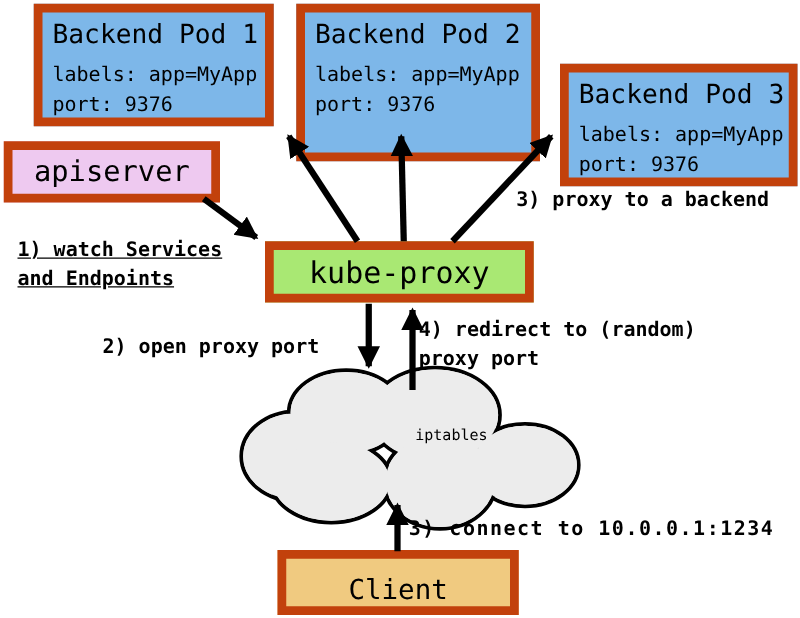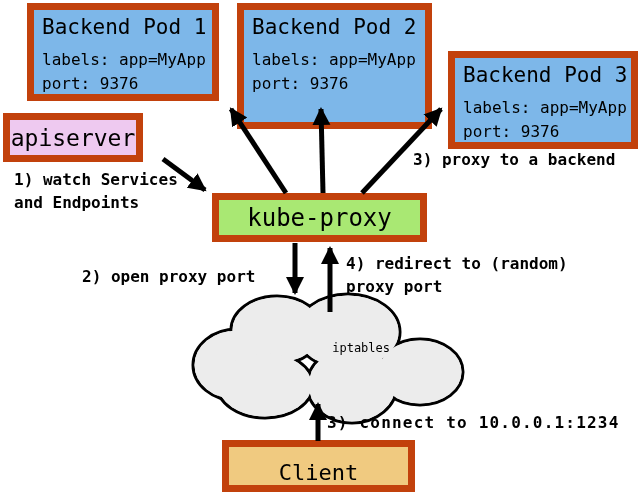--- a/index.html
+++ b/index.html
@@ -19,38 +19,38 @@
   }
   .pod { padding: 4px 8px; }
   .pod-title { font-size: 21px; line-height: 27px; margin-bottom: 7px; white-space: nowrap; }
   .pod-line  { font-size: 16px; line-height: 24px; white-space: nowrap; }
   .label-box {
     display: flex;
     align-items: center;
     justify-content: center;
     white-space: nowrap;
   }
-  .apiserver-box  { left: 3px;   top: 113px; width: 140px; height: 49px; font-size: 23px; }
+  .apiserver-box  { left: 3px;   top: 113px; width: 173px; height: 49px; font-size: 23px; }
   .kubeproxy-box  { left: 212px; top: 193px; width: 215px; height: 49px; font-size: 24px; }
   .client-box     { left: 222px; top: 440px; width: 193px; height: 52px; font-size: 22px; align-items: flex-end; }
   .pod1 { left: 27px;  top: 3px; width: 192px; height: 98px; }
   .pod2 { left: 237px; top: 3px; width: 195px; height: 126px; }
   .pod3 { left: 448px; top: 3px; width: 190px; height: 98px; margin-top: 48px; }
   .annotation {
     position: absolute;
     font-size: 16px;
     font-weight: bold;
     line-height: 23px;
     white-space: nowrap;
     z-index: 3;
   }
-  .step1 { left: 14px;  top: 168px; }
+  .step1 { left: 14px;  top: 188px; text-decoration: underline; }
   .step2 { left: 82px;  top: 248px; margin-top: 17px; }
   .step3 { left: 327px; top: 411px; letter-spacing: 1.2px; }
-  .step4 { left: 346px; top: 252px; }
+  .step4 { left: 335px; top: 252px; }
   .step5 { left: 413px; top: 148px; }
   .iptables-label {
     position: absolute;
     left: 240px; top: 341px; width: 150px;
     text-align: right;
     font-size: 12px;
     z-index: 3;
   }
   .overlay {
     position: absolute;

